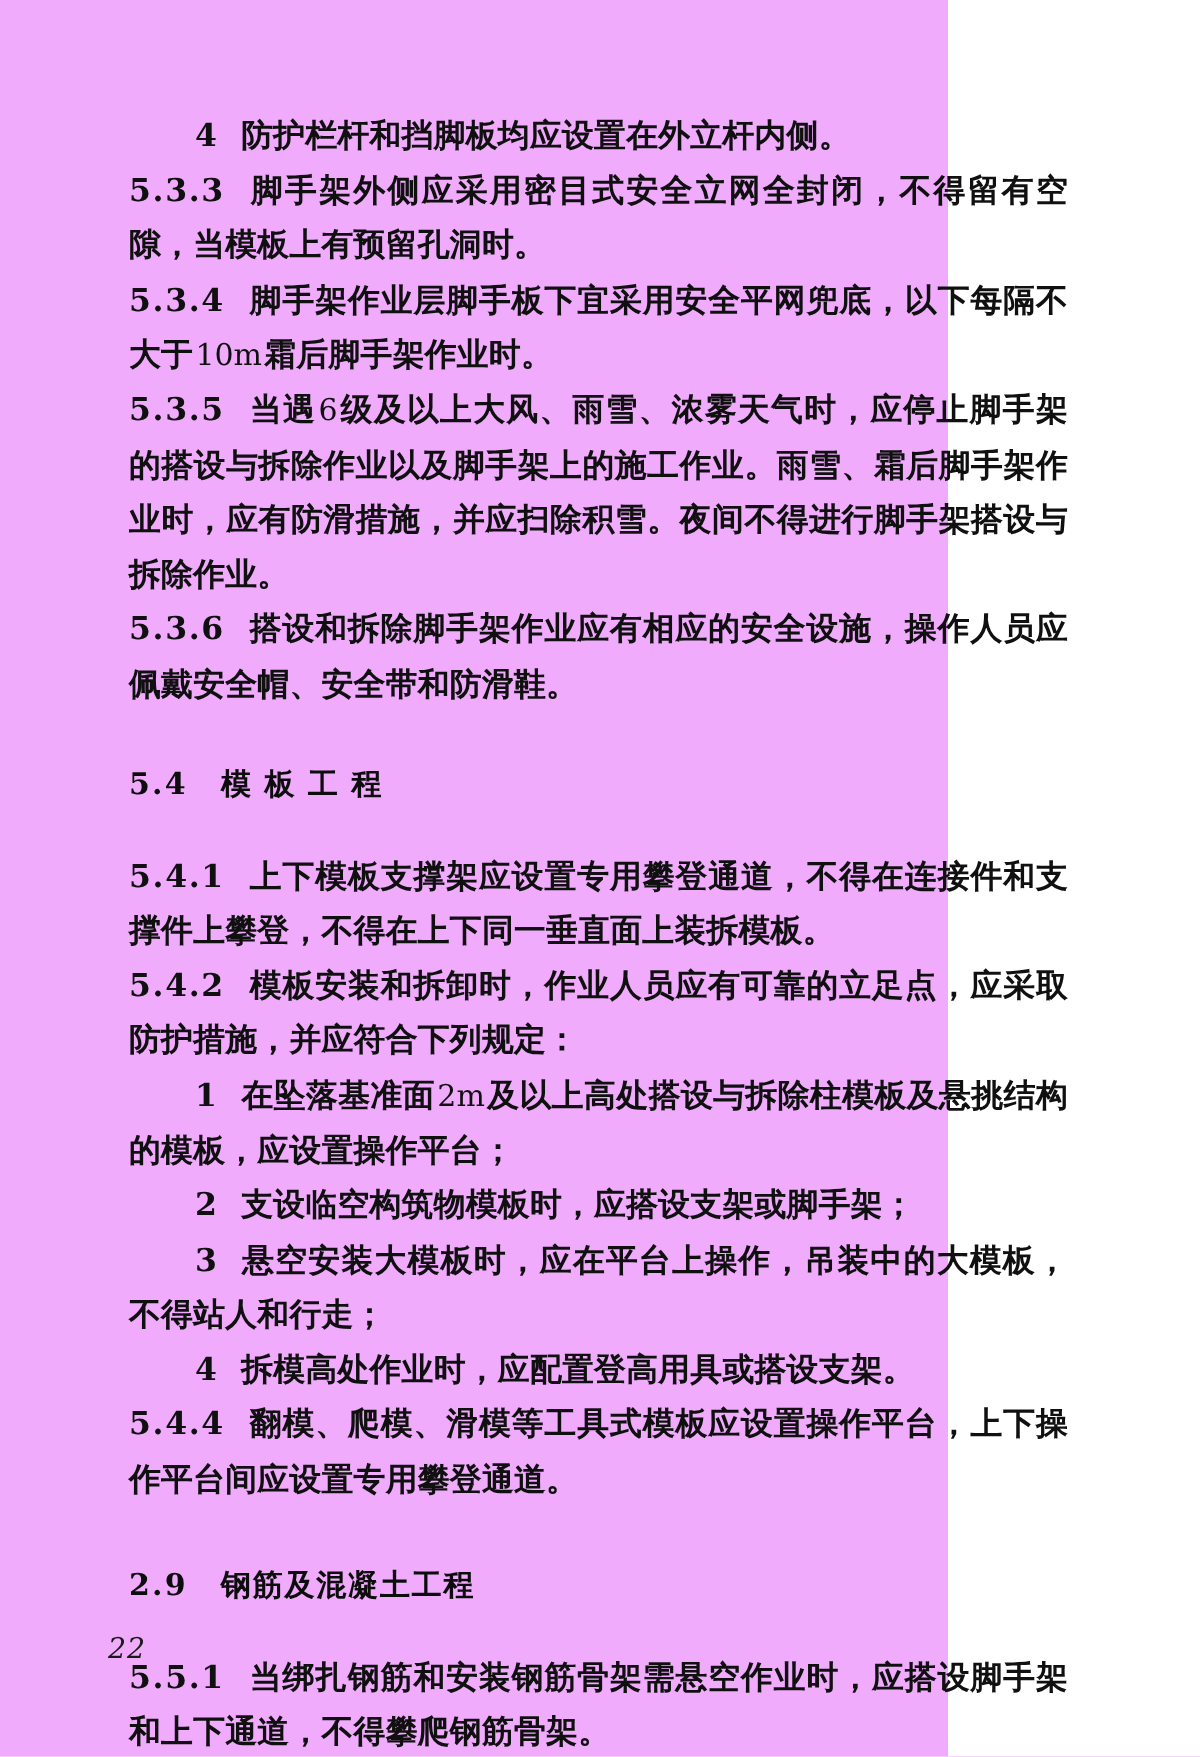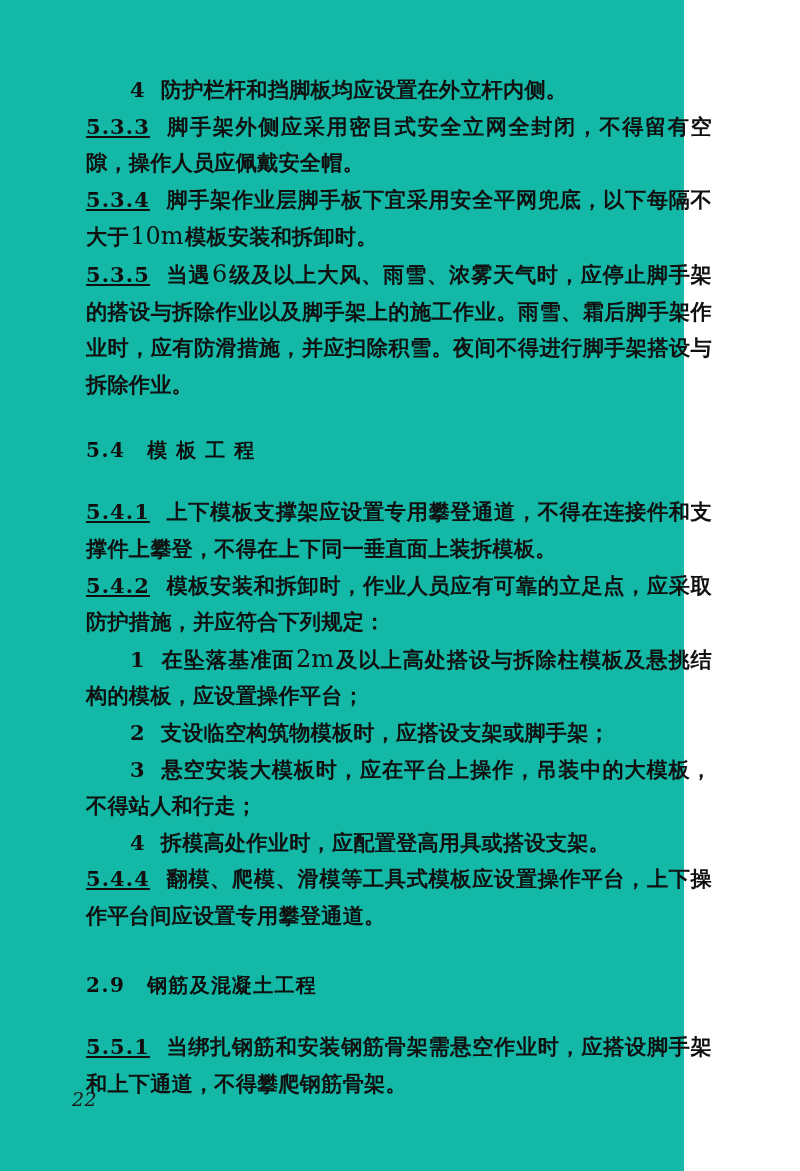--- a/index.html
+++ b/index.html
@@ -11,23 +11,23 @@
     height: 1171px;
     background: #ffffff;
     font-family: "DejaVu Serif", "Liberation Serif", serif;
     overflow: hidden;
     position: relative;
   }
 
   
   .page {
     position: relative;
-    width: 684px;
+    width: 632px;
     height: 1171px;
-    background: #14b8a6;
+    background: #f0abfc;
     box-sizing: border-box;
   }
 
   .content {
     position: absolute;
     left: 86px;
     top: 72px;
     width: 626px;
   }
 
@@ -45,21 +45,20 @@
     text-indent: 0;
   }
 
   
   .clause-no {
     font-family: "DejaVu Serif", "Liberation Serif", serif;
     font-weight: 700;
     font-size: 21px;
     letter-spacing: 1.1px;
     white-space: nowrap;
-    text-decoration: underline;
   }
   .clause-gap {
     display: inline-block;
     width: 16px;
   }
 
   
   .para.subitem {
     text-indent: 44px;
   }
@@ -70,21 +69,21 @@
   }
   .item-gap {
     display: inline-block;
     width: 16px;
   }
 
   
   .num {
     font-family: "DejaVu Serif", "Liberation Serif", serif;
     font-weight: 400;
-    font-size: 24px;
+    font-size: 20px;
     padding: 0 1.5px;
     letter-spacing: 0;
   }
 
   
   .section-head {
     font-family: "DejaVu Sans", "Liberation Sans", sans-serif;
     font-weight: 700;
     font-size: 20px;
     color: #0d0d0d;
@@ -126,31 +125,34 @@
 <body>
 
 <div class="page">
   <div class="content">
 
     <p class="para subitem">
       <span class="item-no">4</span><span class="item-gap"></span><span>防护栏杆和挡脚板均应设置在外立杆内侧。</span>
     </p>
 
     <p class="para">
-      <span class="clause-no">5.3.3</span><span class="clause-gap"></span><span>脚手架外侧应采用密目式安全立网全封闭，不得留有空隙，操作人员应佩戴安全帽。</span>
-    </p>
-
-    <p class="para">
-      <span class="clause-no">5.3.4</span><span class="clause-gap"></span><span>脚手架作业层脚手板下宜采用安全平网兜底，以下每隔不大于</span><span class="num">10m</span><span>模板安装和拆卸时。</span>
+      <span class="clause-no">5.3.3</span><span class="clause-gap"></span><span>脚手架外侧应采用密目式安全立网全封闭，不得留有空隙，当模板上有预留孔洞时。</span>
+    </p>
+
+    <p class="para">
+      <span class="clause-no">5.3.4</span><span class="clause-gap"></span><span>脚手架作业层脚手板下宜采用安全平网兜底，以下每隔不大于</span><span class="num">10m</span><span>霜后脚手架作业时。</span>
     </p>
 
     <p class="para">
       <span class="clause-no">5.3.5</span><span class="clause-gap"></span><span>当遇</span><span class="num">6</span><span>级及以上大风、雨雪、浓雾天气时，应停止脚手架的搭设与拆除作业以及脚手架上的施工作业。雨雪、霜后脚手架作业时，应有防滑措施，并应扫除积雪。夜间不得进行脚手架搭设与拆除作业。</span>
     </p>
 
+    <p class="para">
+      <span class="clause-no">5.3.6</span><span class="clause-gap"></span><span>搭设和拆除脚手架作业应有相应的安全设施，操作人员应佩戴安全帽、安全带和防滑鞋。</span>
+    </p>
 
     <div class="gap-head-top"></div>
 
     <p class="section-head">
       <span class="sh-no">5.4</span><span class="sh-title-spaced">模板工程</span>
     </p>
     <div class="gap-head-bot"></div>
 
     <p class="para">
       <span class="clause-no">5.4.1</span><span class="clause-gap"></span><span>上下模板支撑架应设置专用攀登通道，不得在连接件和支撑件上攀登，不得在上下同一垂直面上装拆模板。</span>

